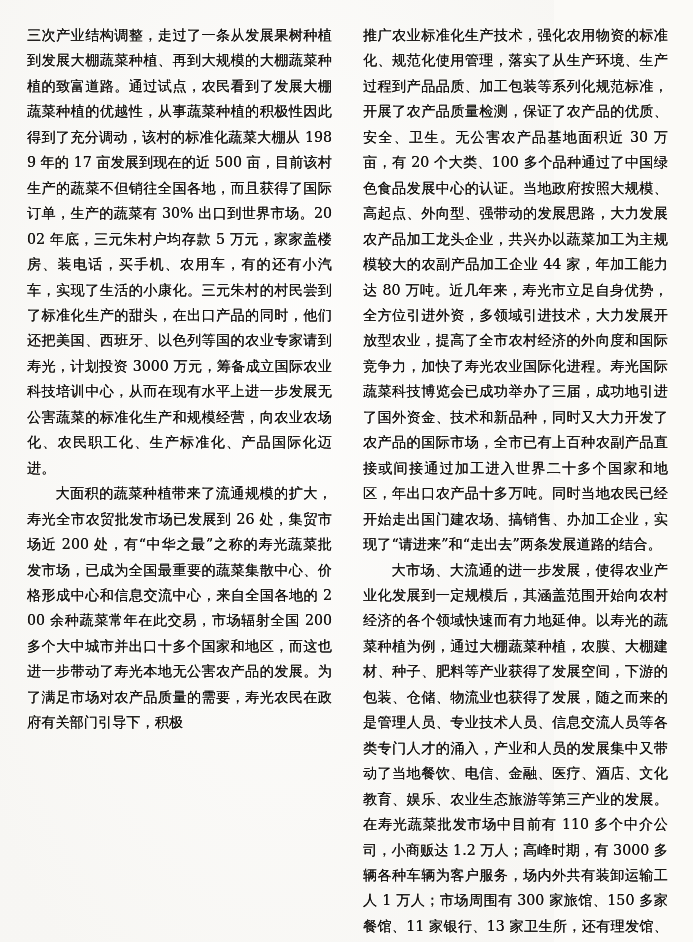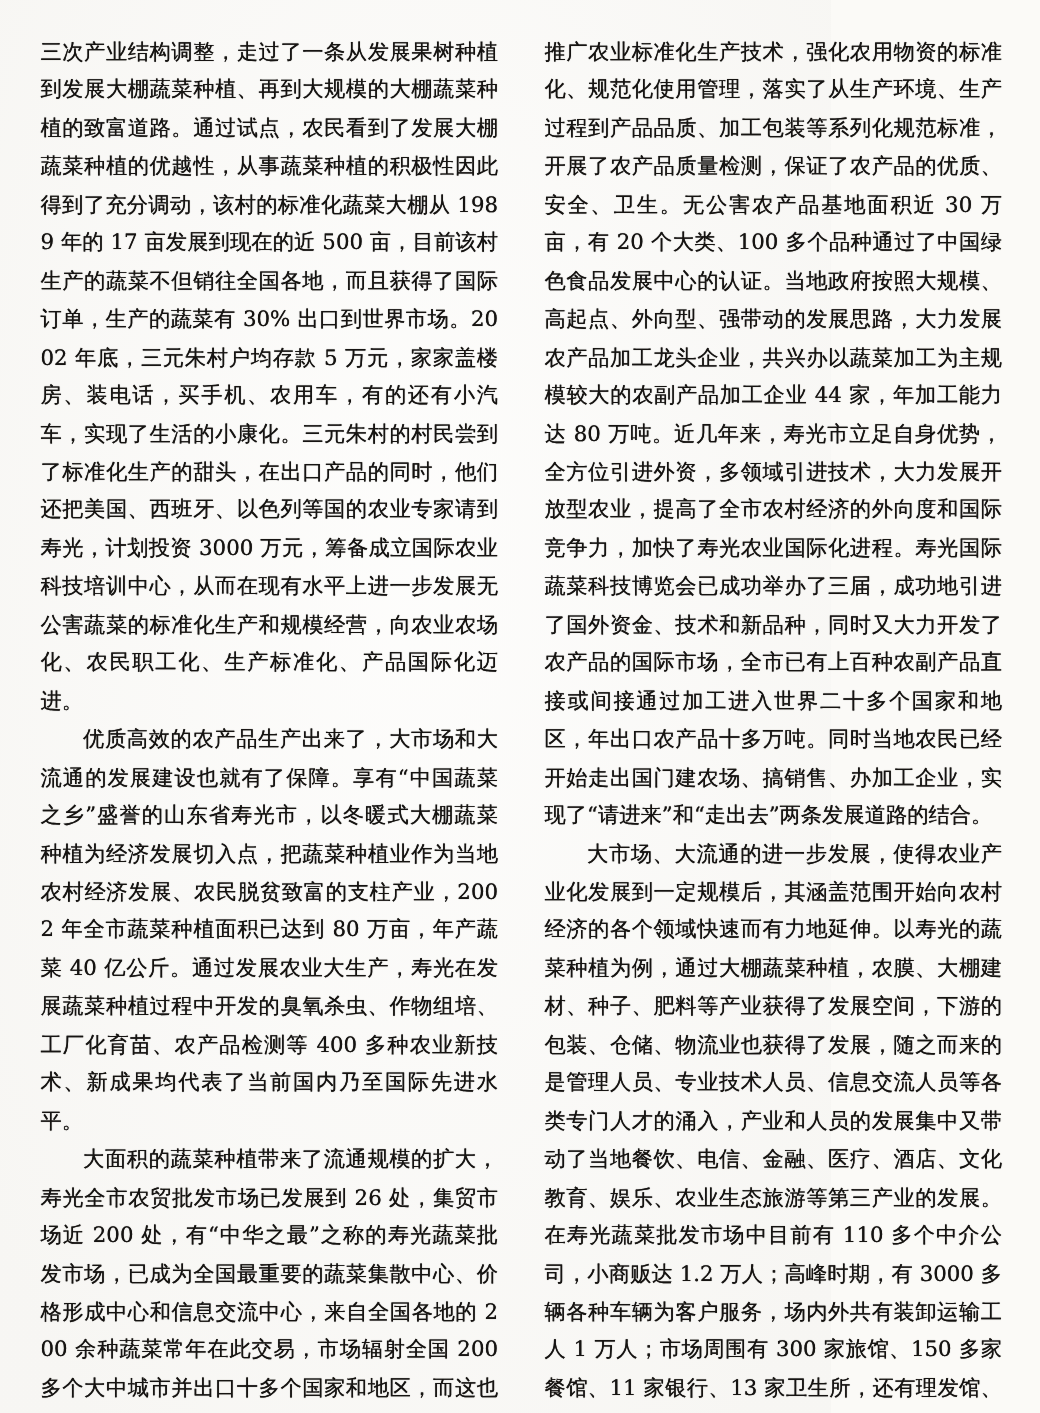--- a/index.html
+++ b/index.html
@@ -36,20 +36,19 @@
     word-break: break-all;
   }
   .col p.indent { text-indent: 2em; }
 </style>
 </head>
 <body>
 
 <div class="page">
   <div class="col">
     <p>三次产业结构调整，走过了一条从发展果树种植到发展大棚蔬菜种植、再到大规模的大棚蔬菜种植的致富道路。通过试点，农民看到了发展大棚蔬菜种植的优越性，从事蔬菜种植的积极性因此得到了充分调动，该村的标准化蔬菜大棚从 1989 年的 17 亩发展到现在的近 500 亩，目前该村生产的蔬菜不但销往全国各地，而且获得了国际订单，生产的蔬菜有 30% 出口到世界市场。2002 年底，三元朱村户均存款 5 万元，家家盖楼房、装电话，买手机、农用车，有的还有小汽车，实现了生活的小康化。三元朱村的村民尝到了标准化生产的甜头，在出口产品的同时，他们还把美国、西班牙、以色列等国的农业专家请到寿光，计划投资 3000 万元，筹备成立国际农业科技培训中心，从而在现有水平上进一步发展无公害蔬菜的标准化生产和规模经营，向农业农场化、农民职工化、生产标准化、产品国际化迈进。</p>
-    <p class="indent">优质高效的农产品生产出来了，大市场和大流通的发展建设也就有了保障。享有“中国蔬菜之乡”盛誉的山东省寿光市，以冬暖式大棚蔬菜种植为经济发展切入点，把蔬菜种植业作为当地农村经济发展、农民脱贫致富的支柱产业，2002 年全市蔬菜种植面积已达到 80 万亩，年产蔬菜 40 亿公斤。通过发展农业大生产，寿光在发展蔬菜种植过程中开发的臭氧杀虫、作物组培、工厂化育苗、农产品检测等 400 多种农业新技术、新成果均代表了当前国内乃至国际先进水平。</p>
     <p class="indent">大面积的蔬菜种植带来了流通规模的扩大，寿光全市农贸批发市场已发展到 26 处，集贸市场近 200 处，有“中华之最”之称的寿光蔬菜批发市场，已成为全国最重要的蔬菜集散中心、价格形成中心和信息交流中心，来自全国各地的 200 余种蔬菜常年在此交易，市场辐射全国 200 多个大中城市并出口十多个国家和地区，而这也进一步带动了寿光本地无公害农产品的发展。为了满足市场对农产品质量的需要，寿光农民在政府有关部门引导下，积极</p>
   </div>
   <div class="col">
     <p>推广农业标准化生产技术，强化农用物资的标准化、规范化使用管理，落实了从生产环境、生产过程到产品品质、加工包装等系列化规范标准，开展了农产品质量检测，保证了农产品的优质、安全、卫生。无公害农产品基地面积近 30 万亩，有 20 个大类、100 多个品种通过了中国绿色食品发展中心的认证。当地政府按照大规模、高起点、外向型、强带动的发展思路，大力发展农产品加工龙头企业，共兴办以蔬菜加工为主规模较大的农副产品加工企业 44 家，年加工能力达 80 万吨。近几年来，寿光市立足自身优势，全方位引进外资，多领域引进技术，大力发展开放型农业，提高了全市农村经济的外向度和国际竞争力，加快了寿光农业国际化进程。寿光国际蔬菜科技博览会已成功举办了三届，成功地引进了国外资金、技术和新品种，同时又大力开发了农产品的国际市场，全市已有上百种农副产品直接或间接通过加工进入世界二十多个国家和地区，年出口农产品十多万吨。同时当地农民已经开始走出国门建农场、搞销售、办加工企业，实现了“请进来”和“走出去”两条发展道路的结合。</p>
     <p class="indent">大市场、大流通的进一步发展，使得农业产业化发展到一定规模后，其涵盖范围开始向农村经济的各个领域快速而有力地延伸。以寿光的蔬菜种植为例，通过大棚蔬菜种植，农膜、大棚建材、种子、肥料等产业获得了发展空间，下游的包装、仓储、物流业也获得了发展，随之而来的是管理人员、专业技术人员、信息交流人员等各类专门人才的涌入，产业和人员的发展集中又带动了当地餐饮、电信、金融、医疗、酒店、文化教育、娱乐、农业生态旅游等第三产业的发展。在寿光蔬菜批发市场中目前有 110 多个中介公司，小商贩达 1.2 万人；高峰时期，有 3000 多辆各种车辆为客户服务，场内外共有装卸运输工人 1 万人；市场周围有 300 家旅馆、150 多家餐馆、11 家银行、13 家卫生所，还有理发馆、浴室等，吸纳 5000 余人就业。因为包装的</p>
   </div>
 </div>
 
 </body></html>

